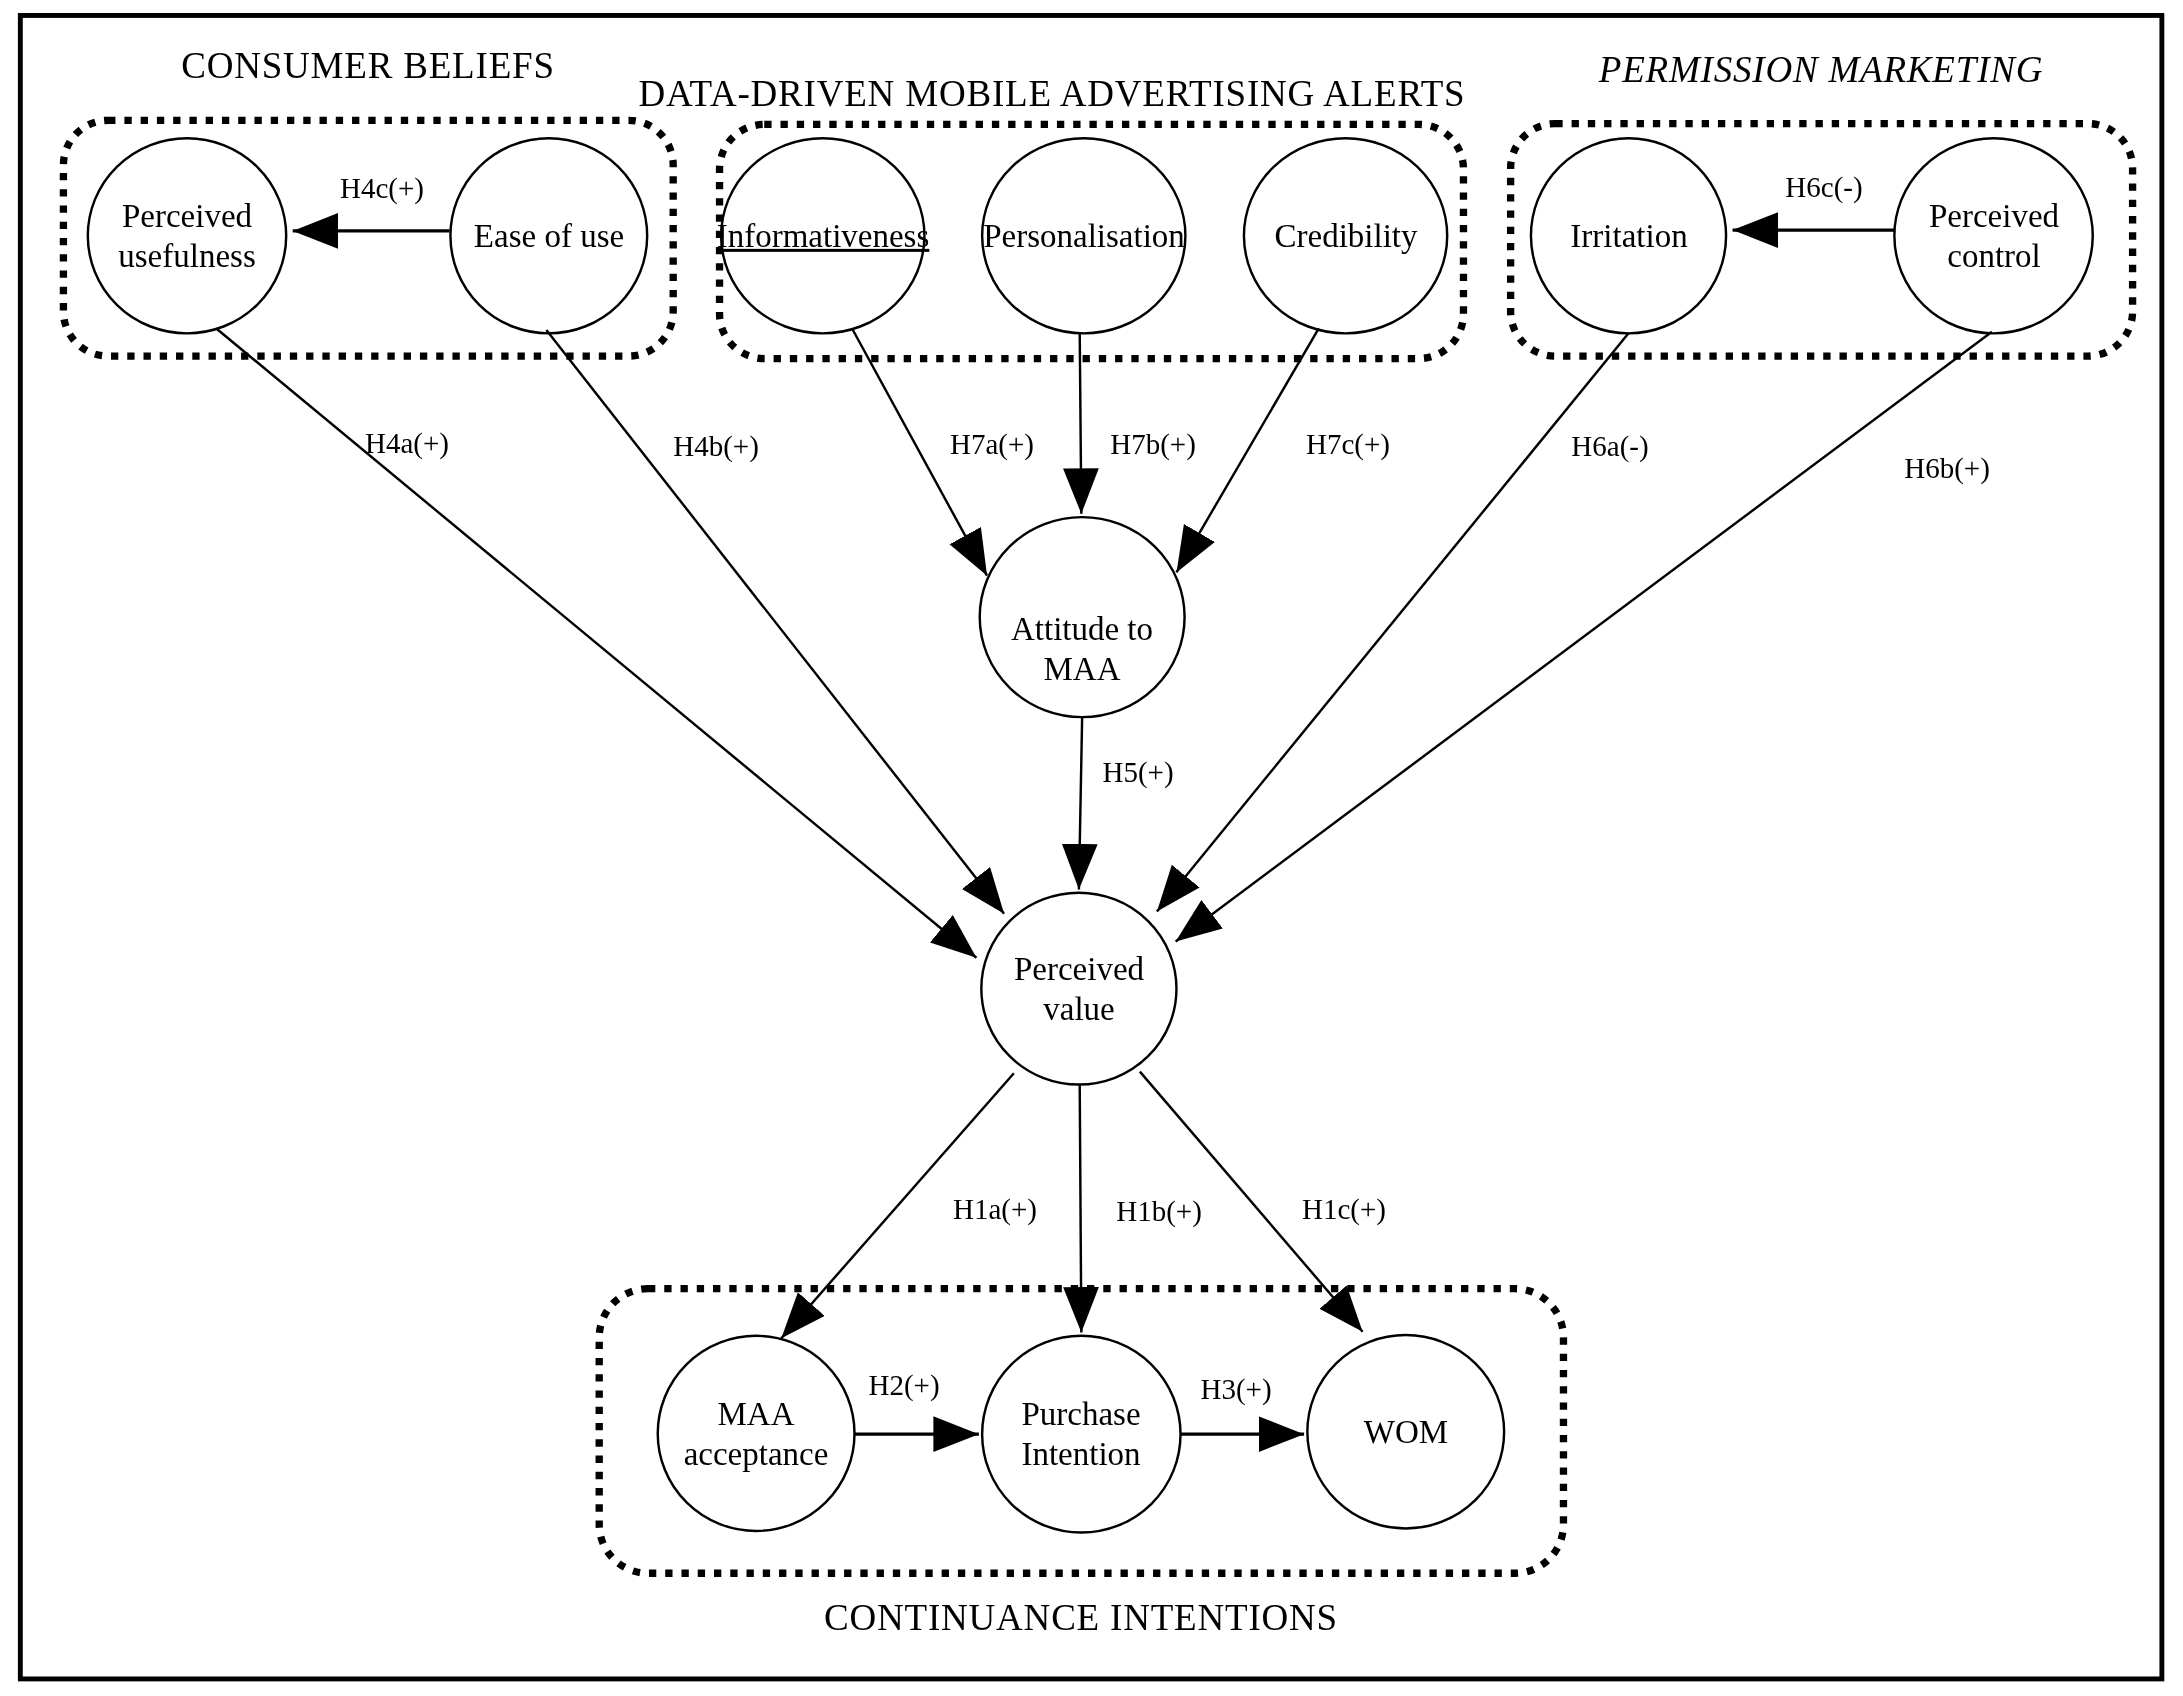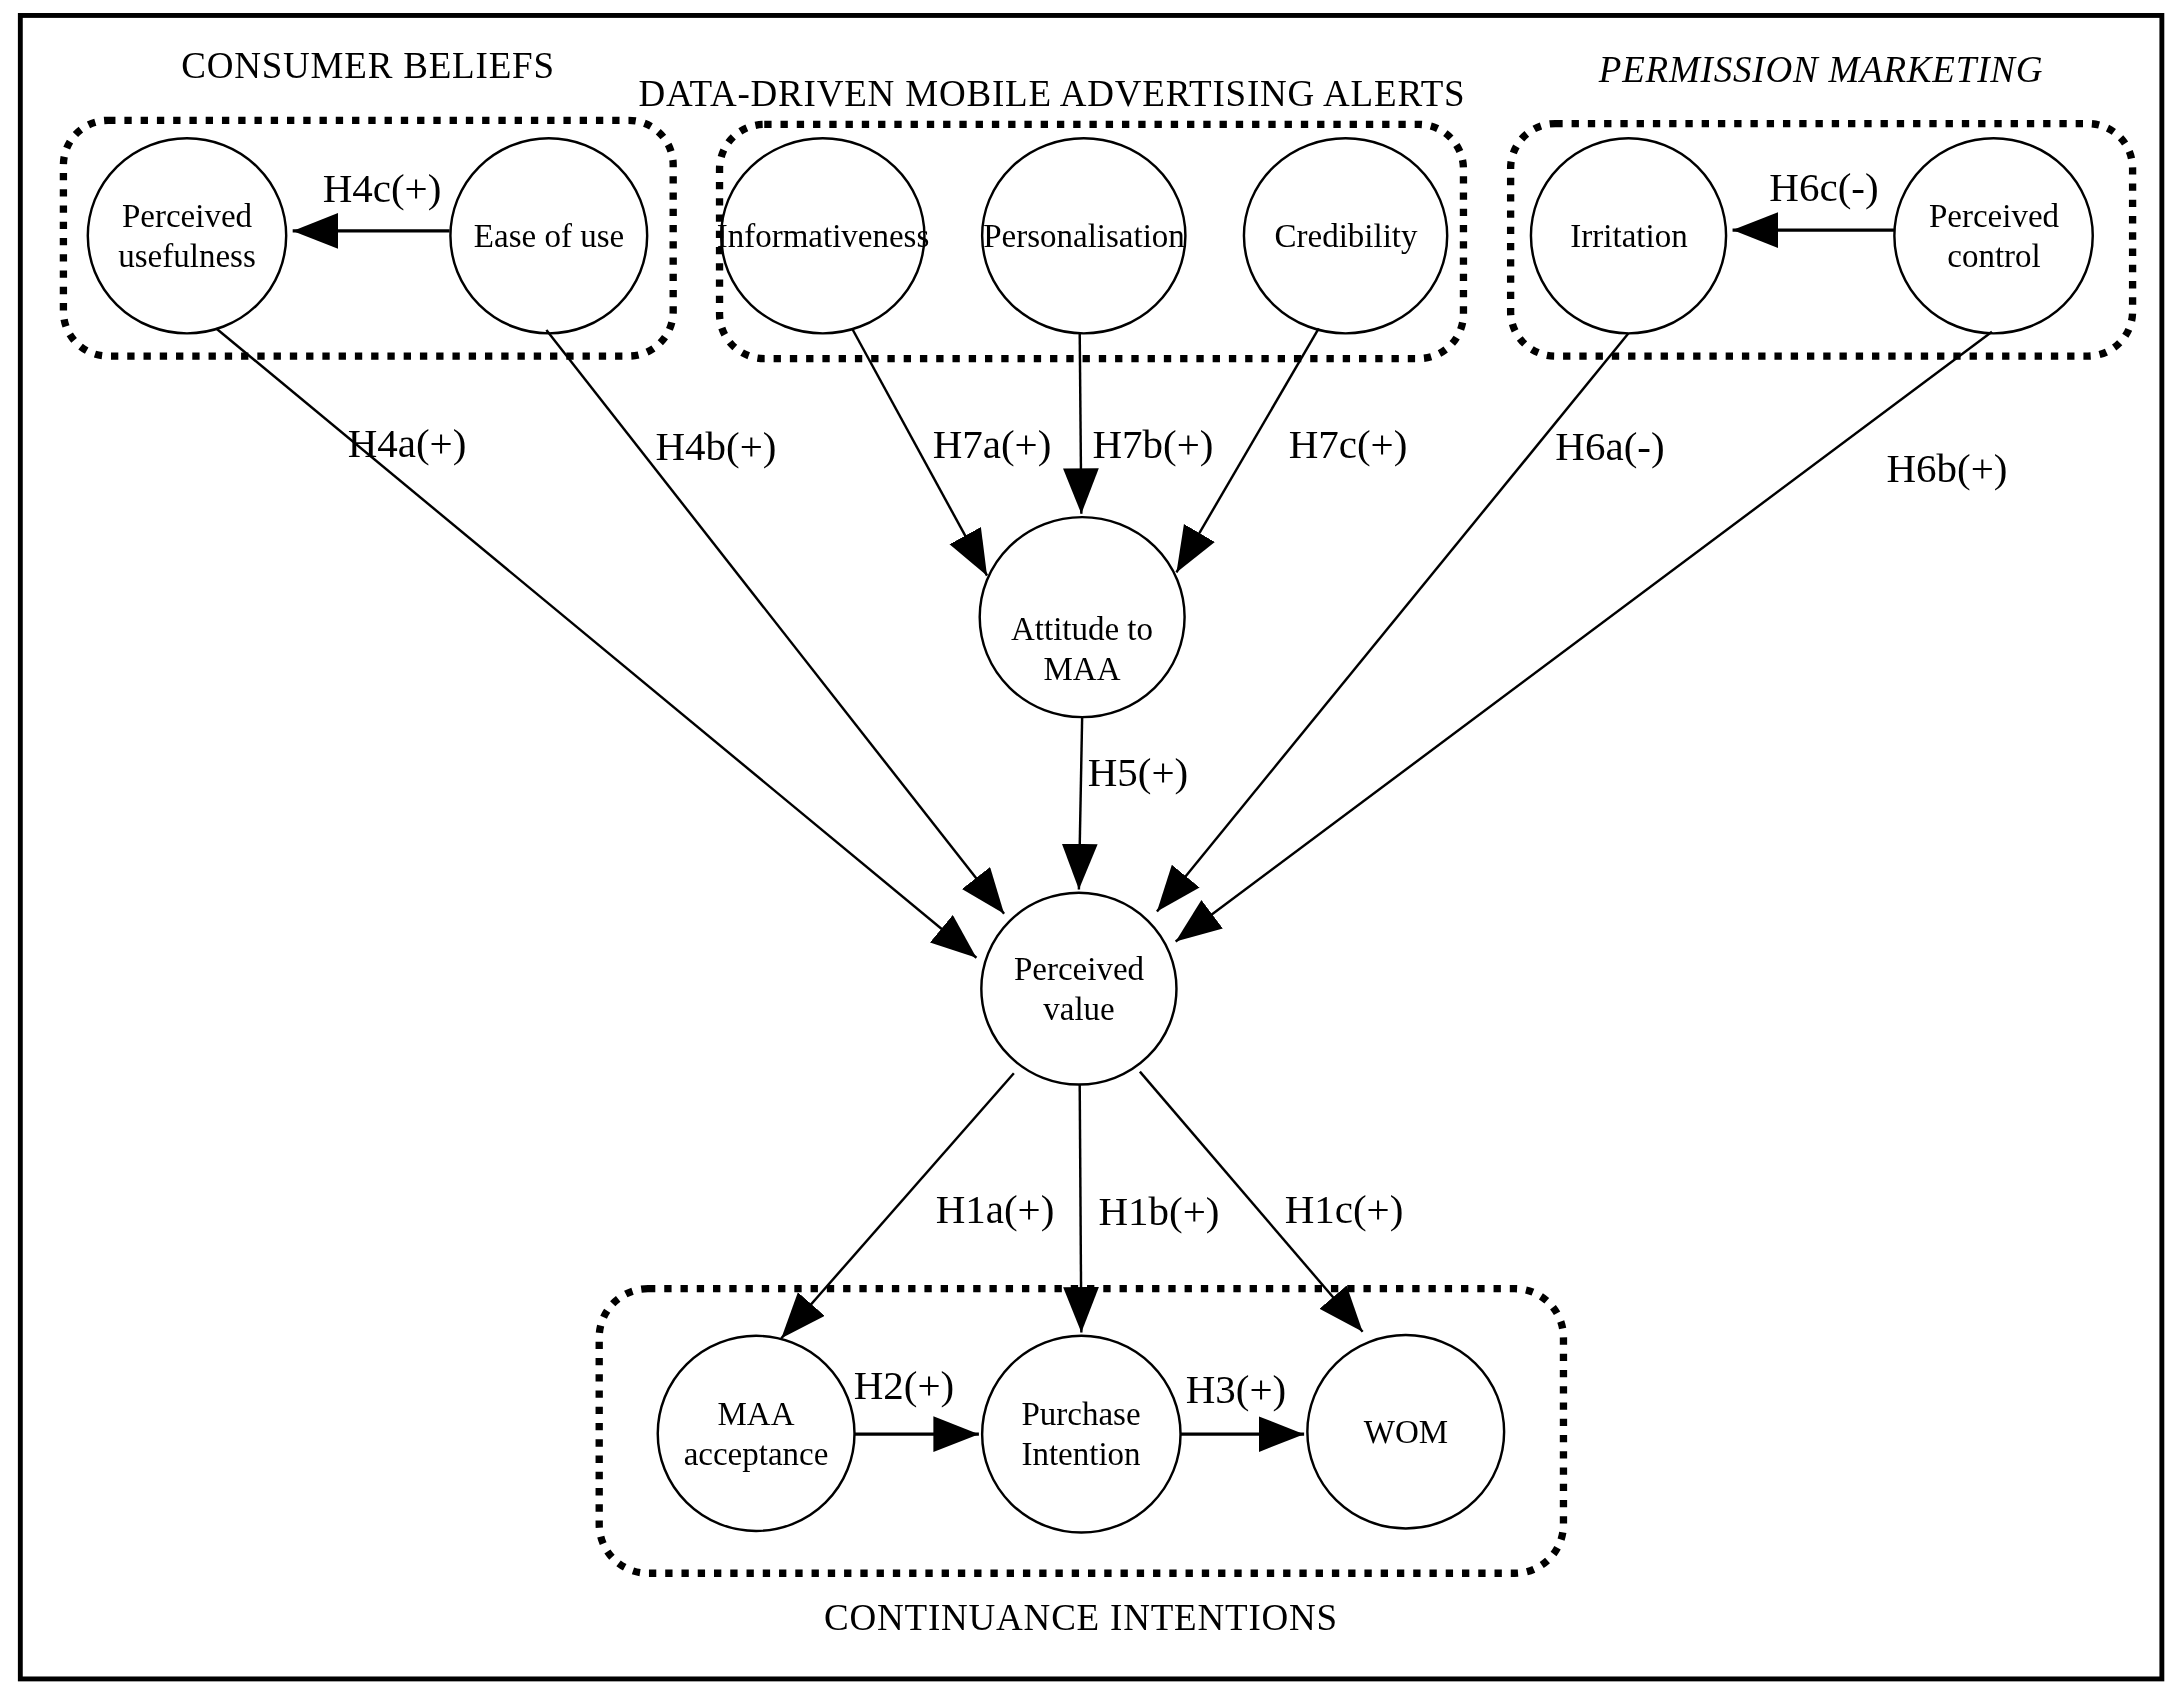--- a/index.html
+++ b/index.html
@@ -26,21 +26,21 @@
     font-size:33px;
     line-height:1.22;
     text-align:center;
     white-space:nowrap;
     color:#000;
   }
   .node-label span{display:block;}
   .edge-label{
     position:absolute;
     transform:translate(-50%,-50%);
-    font-size:41px;
+    font-size:29px;
     white-space:nowrap;
     color:#000;
     text-align:right;
   }
 </style>
 </head>
 <body>
 
 <div id="canvas">
 
@@ -93,21 +93,21 @@
   <div class="group-title" style="left:1821px;top:69px;font-style:italic;">PERMISSION MARKETING</div>
   <div class="group-title" style="left:1081px;top:1617px;">CONTINUANCE INTENTIONS</div>
 
   <div class="node-label" style="left:187px;top:236px;">
     <span>Perceived</span>
     <span>usefulness</span>
   </div>
   <div class="node-label" style="left:549px;top:236px;">
     <span>Ease of use</span>
   </div>
-  <div class="node-label" style="left:823px;top:236px;">
+  <div class="node-label" style="left:823px;top:236px;text-decoration:underline;">
     <span>Informativeness</span>
   </div>
   <div class="node-label" style="left:1084px;top:236px;">
     <span>Personalisation</span>
   </div>
   <div class="node-label" style="left:1346px;top:236px;">
     <span>Credibility</span>
   </div>
   <div class="node-label" style="left:1629px;top:236px;">
     <span>Irritation</span>

